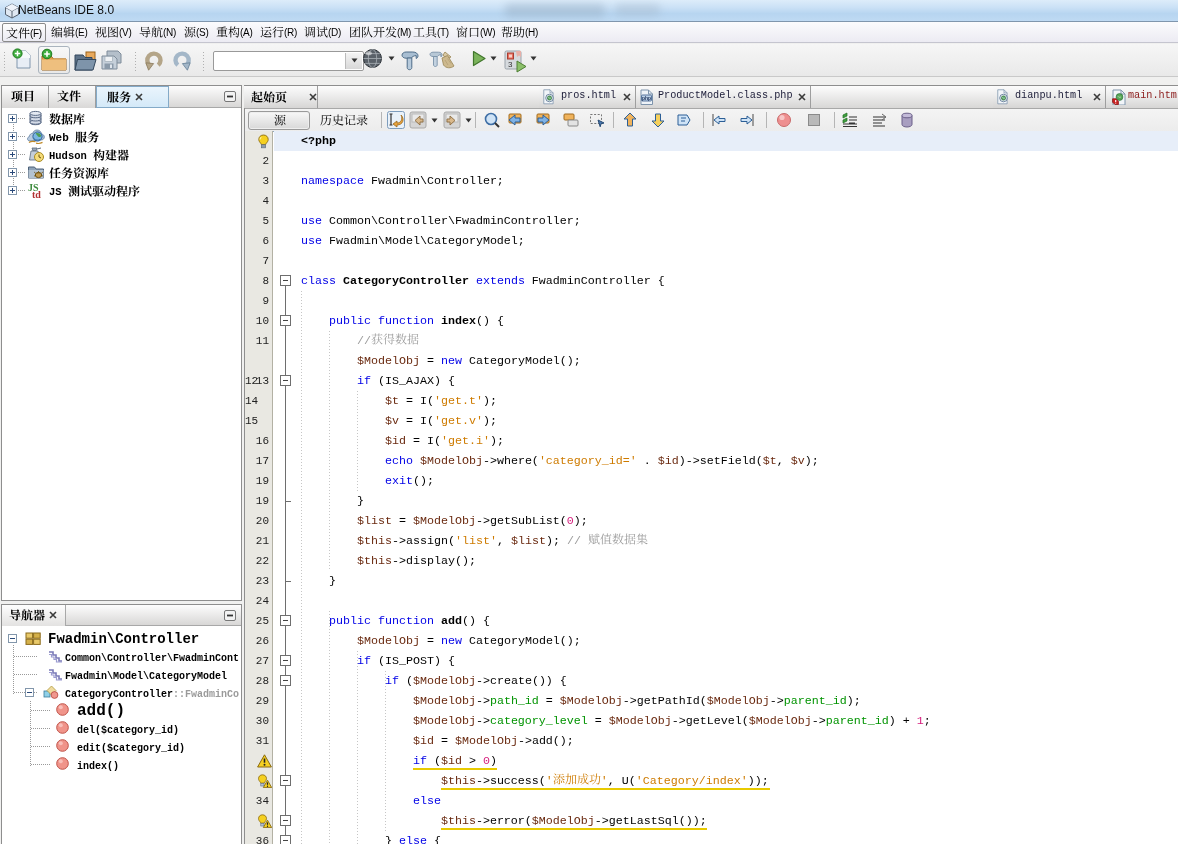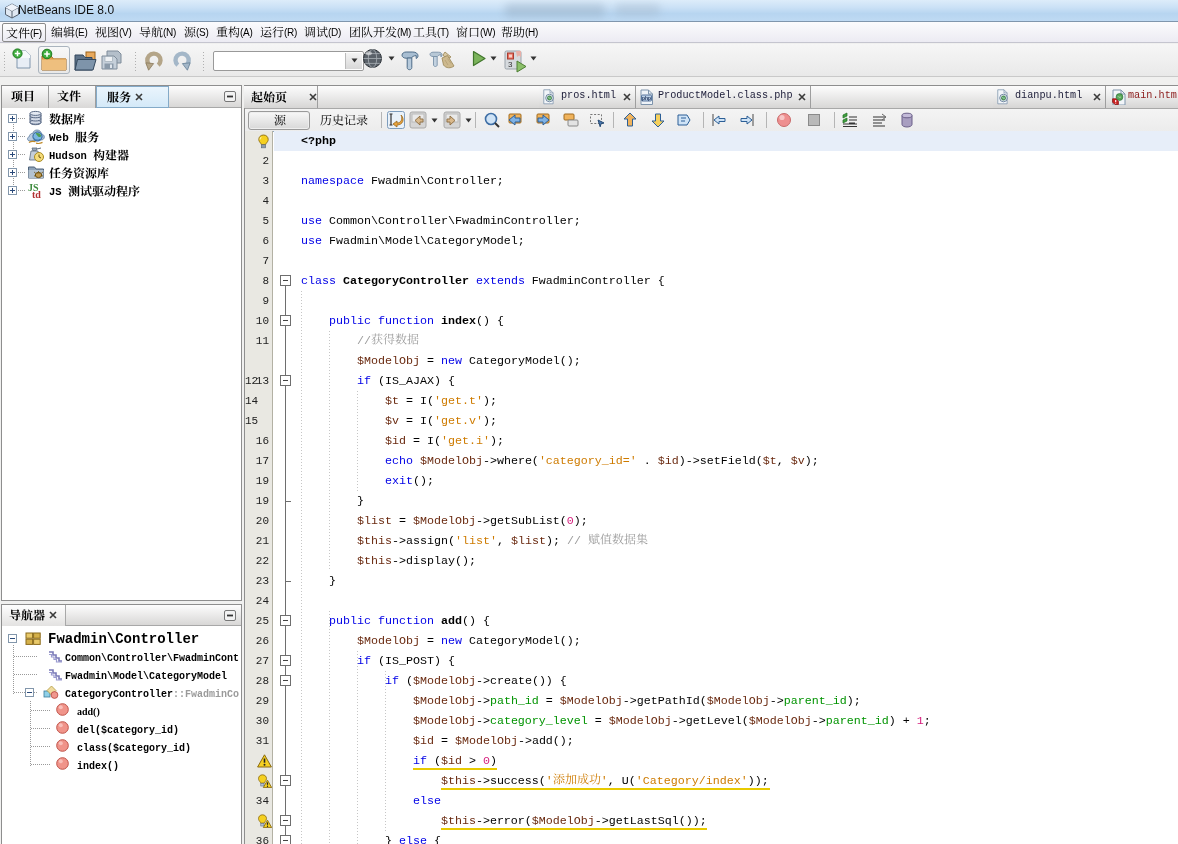--- a/index.html
+++ b/index.html
@@ -419,37 +419,37 @@
       </svg>
     </div>
     <div class="trow" style="left:63px;top:78px"><span style="font-family:'Liberation Mono',monospace;font-size:10px;font-weight:bold;color:#000;">CategoryController<span style="color:#9a9a9a">::FwadminCo</span></span></div>
     <div class="doth" style="left:29px;top:105px;width:20px"></div>
     <div class="abs" style="left:53px;top:97px">
       <svg width="15" height="15" viewBox="0 0 15 15" style="">
         <circle cx="7.5" cy="7.5" r="5.8" fill="#f0948a" stroke="#c05248"></circle>
         <circle cx="5.8" cy="5.2" r="2" fill="#f8c0ba"></circle>
       </svg>
     </div>
-    <div class="trow" style="left:75px;top:96px"><span style="font-family:Liberation Serif, serif;font-size:10px;font-weight:bold;color:#000;">add()</span></div>
+    <div class="trow" style="left:75px;top:96px"><span style="font-family:Liberation Mono, monospace;font-size:16px;font-weight:bold;color:#000;">add()</span></div>
     <div class="doth" style="left:29px;top:123px;width:20px"></div>
     <div class="abs" style="left:53px;top:115px">
       <svg width="15" height="15" viewBox="0 0 15 15" style="">
         <circle cx="7.5" cy="7.5" r="5.8" fill="#f0948a" stroke="#c05248"></circle>
         <circle cx="5.8" cy="5.2" r="2" fill="#f8c0ba"></circle>
       </svg>
     </div>
     <div class="trow" style="left:75px;top:114px"><span style="font-family:'Liberation Mono',monospace;font-size:10px;font-weight:bold;color:#000;">del($category_id)</span></div>
     <div class="doth" style="left:29px;top:141px;width:20px"></div>
     <div class="abs" style="left:53px;top:133px">
       <svg width="15" height="15" viewBox="0 0 15 15" style="">
         <circle cx="7.5" cy="7.5" r="5.8" fill="#f0948a" stroke="#c05248"></circle>
         <circle cx="5.8" cy="5.2" r="2" fill="#f8c0ba"></circle>
       </svg>
     </div>
-    <div class="trow" style="left:75px;top:132px"><span style="font-family:'Liberation Mono',monospace;font-size:10px;font-weight:bold;color:#000;">class($category_id)</span></div>
+    <div class="trow" style="left:75px;top:132px"><span style="font-family:'Liberation Mono',monospace;font-size:10px;font-weight:bold;color:#000;">edit($category_id)</span></div>
     <div class="doth" style="left:29px;top:159px;width:20px"></div>
     <div class="abs" style="left:53px;top:151px">
       <svg width="15" height="15" viewBox="0 0 15 15" style="">
         <circle cx="7.5" cy="7.5" r="5.8" fill="#f0948a" stroke="#c05248"></circle>
         <circle cx="5.8" cy="5.2" r="2" fill="#f8c0ba"></circle>
       </svg>
     </div>
     <div class="trow" style="left:75px;top:150px"><span style="font-family:'Liberation Mono',monospace;font-size:10px;font-weight:bold;color:#000;">index()</span></div>
   </div>
 <div class="panel" style="left:244px;top:85px;width:934px;height:759px;border-bottom:none;border-right:none;background:#fff">

